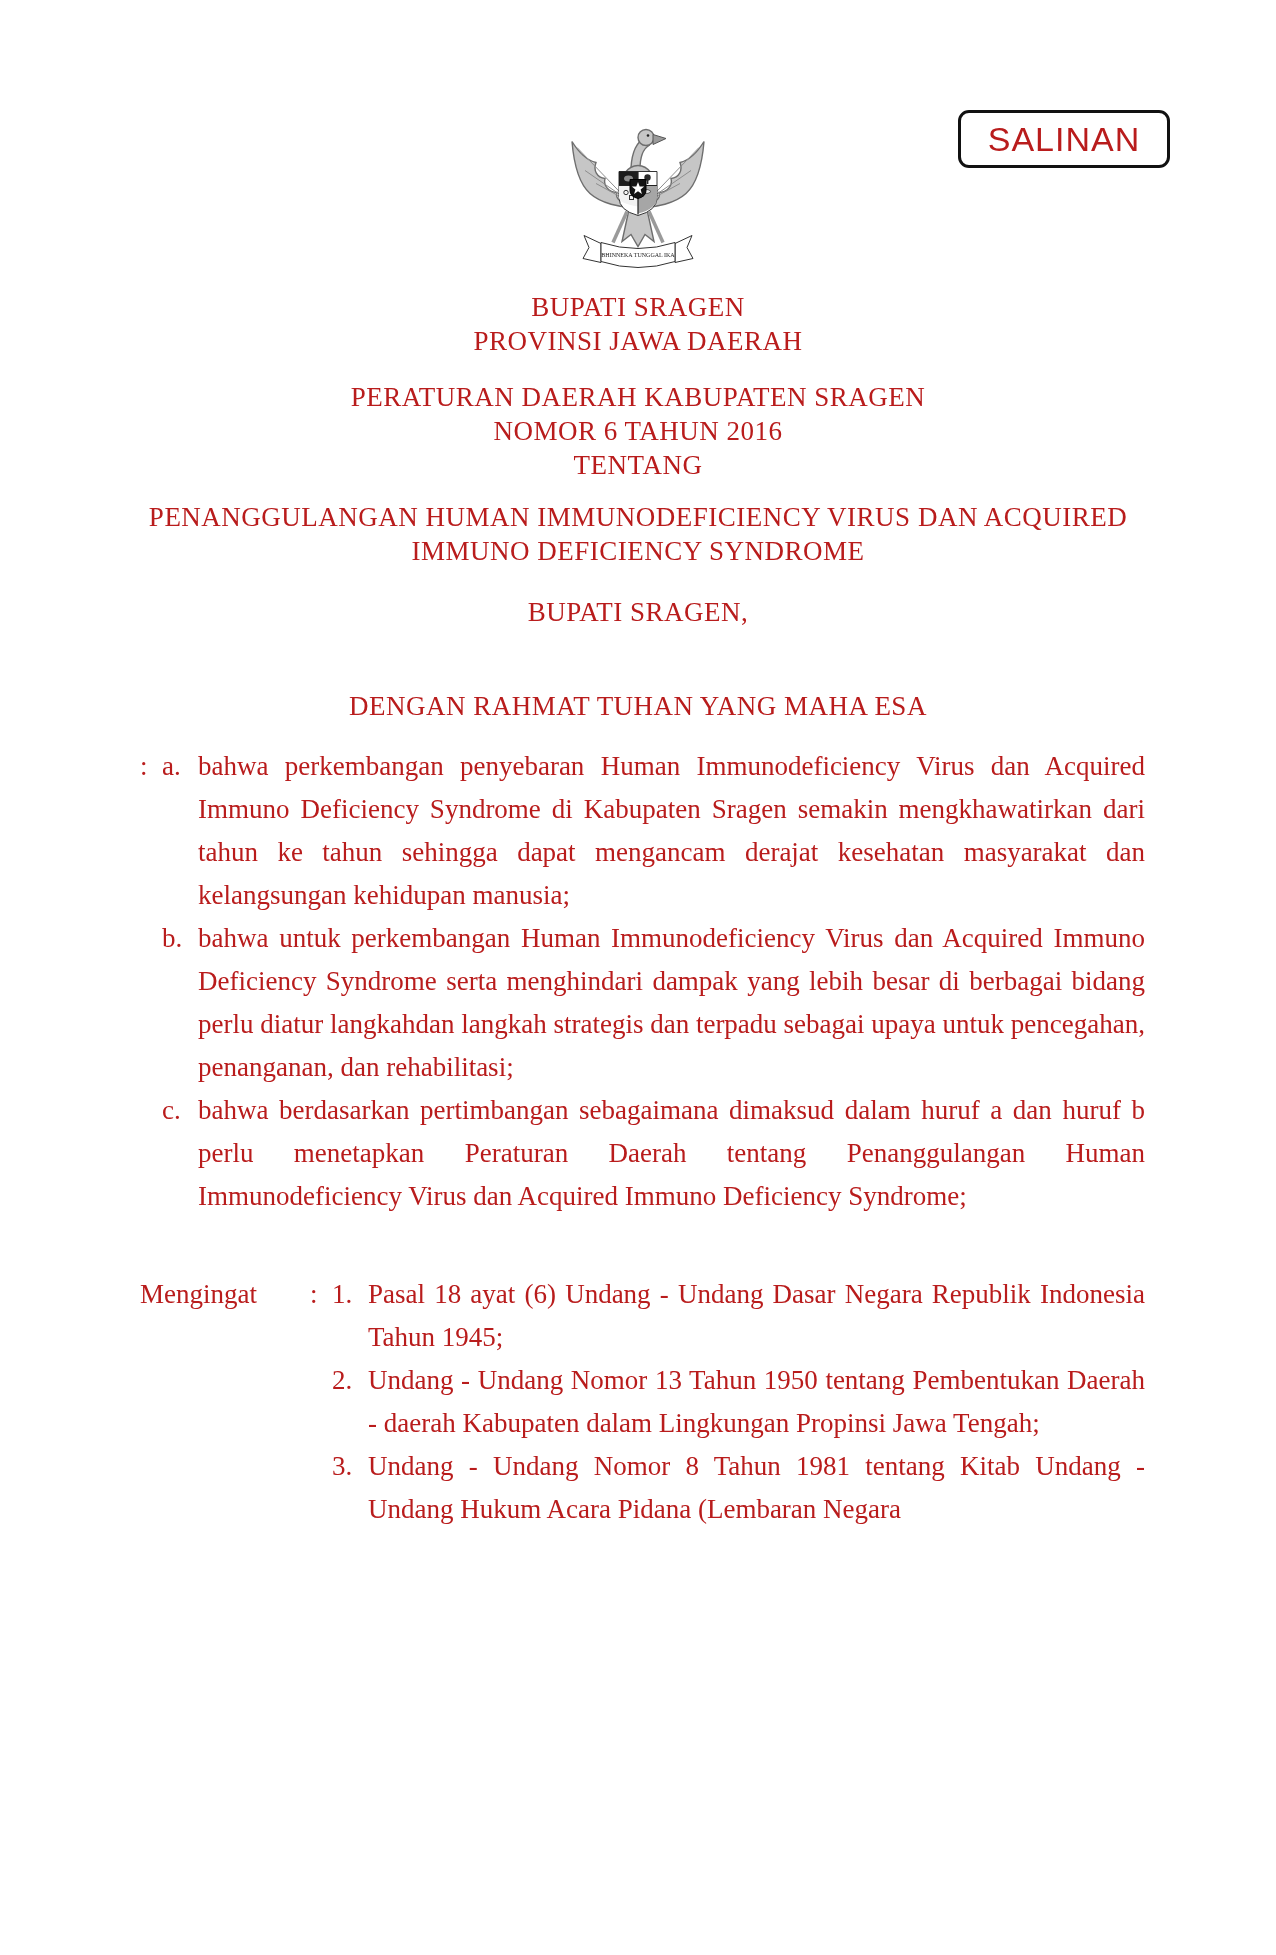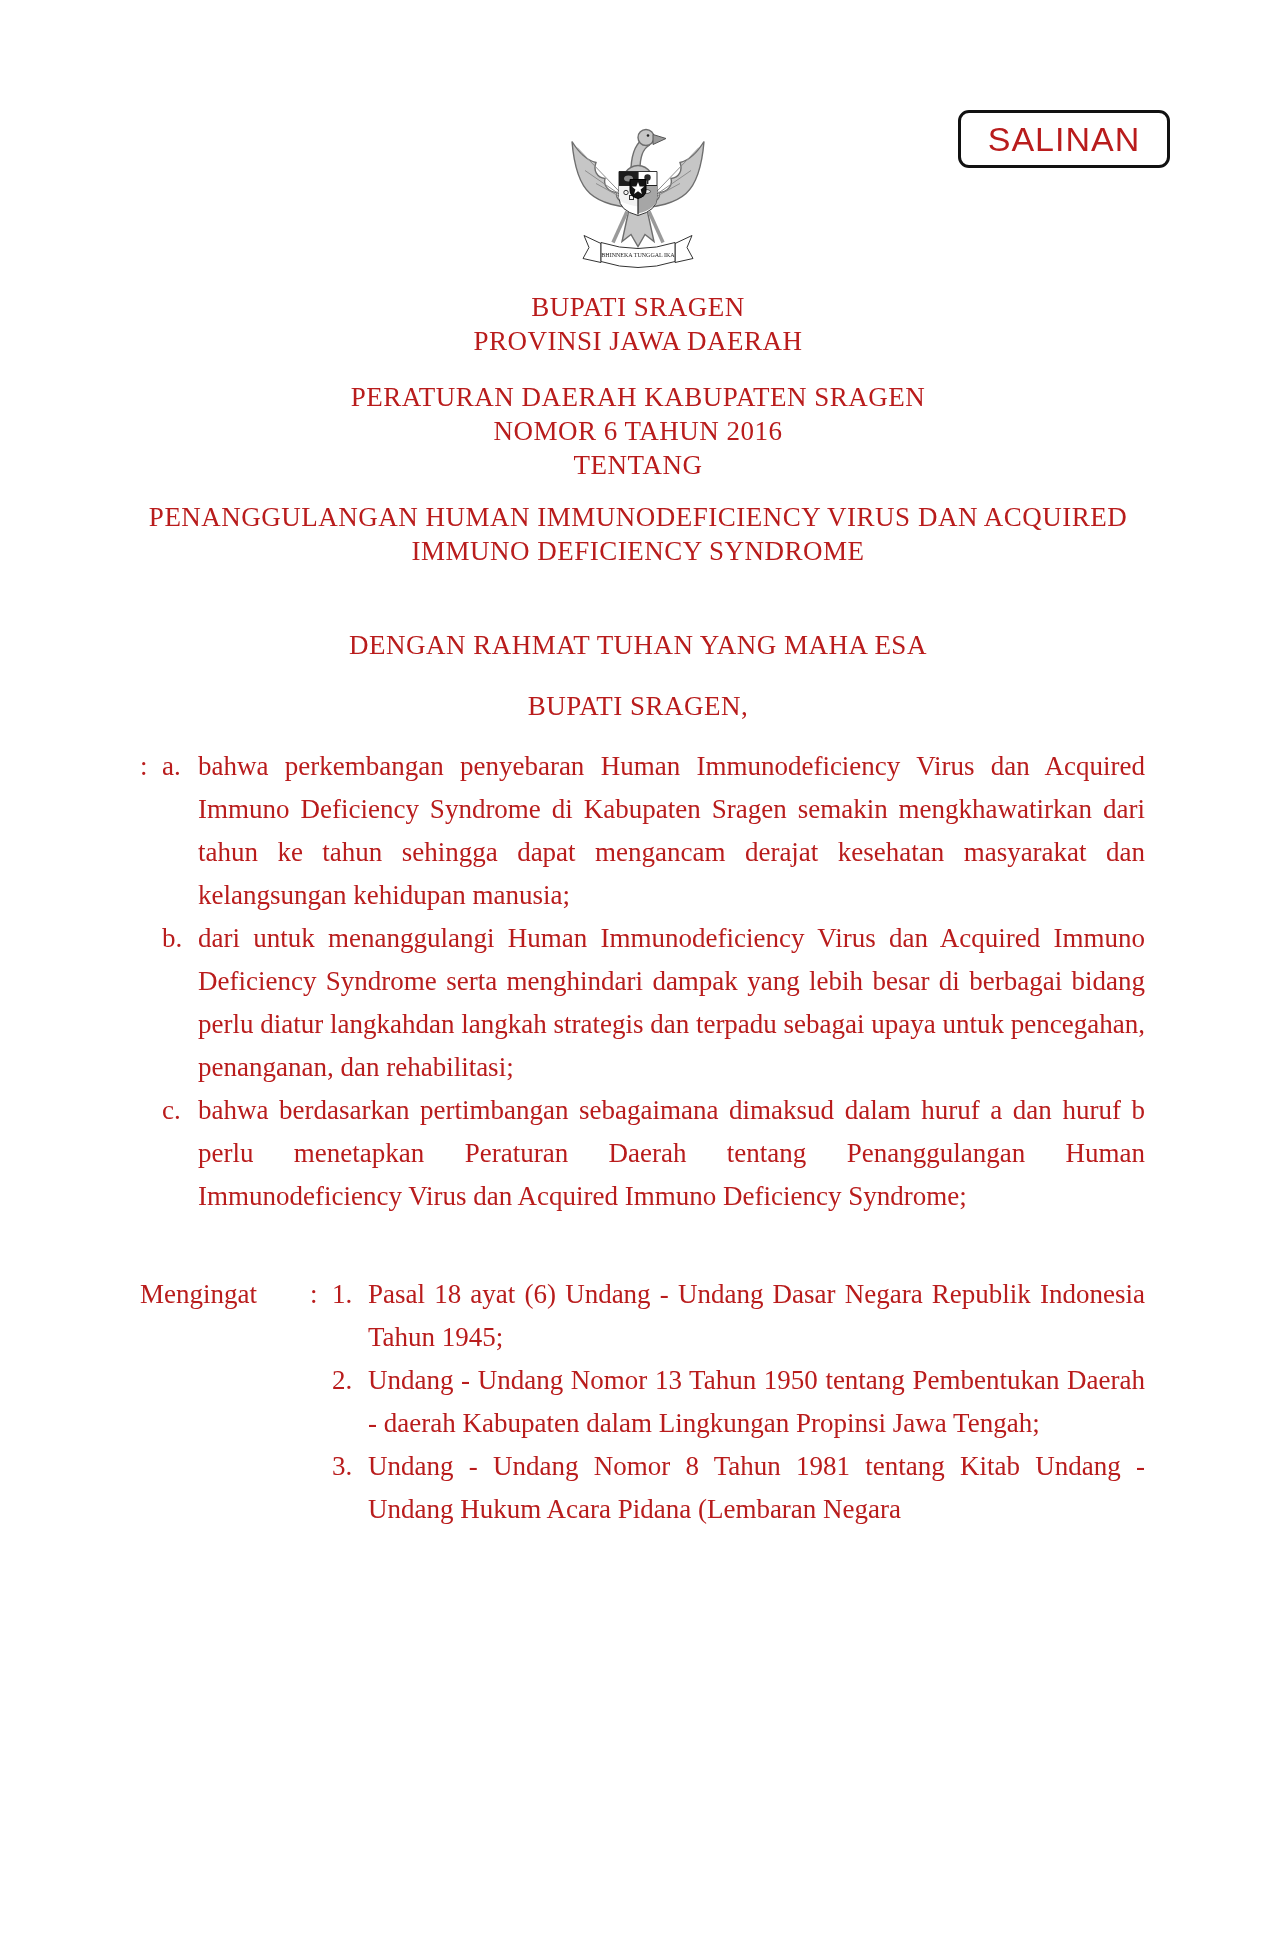--- a/index.html
+++ b/index.html
@@ -126,34 +126,34 @@
 
   <div class="doc-title">
     <div class="center-line">PERATURAN DAERAH KABUPATEN SRAGEN</div>
     <div class="center-line">NOMOR 6 TAHUN 2016</div>
   </div>
 
   <div class="center-line tentang">TENTANG</div>
 
   <div class="center-line subject"><span>PENANGGULANGAN </span><span class="it">HUMAN IMMUNODEFICIENCY VIRUS DAN ACQUIRED IMMUNO DEFICIENCY SYNDROME</span></div>
 
+  <div class="center-line authority">BUPATI SRAGEN,</div>
+
   <div class="center-line invocation">DENGAN RAHMAT TUHAN YANG MAHA ESA</div>
-
-  <div class="center-line authority">BUPATI SRAGEN,</div>
 
   <div class="clause clause-menimbang">
     <div class="clause-colon">:</div>
     <div class="clause-items">
       <div class="clause-item">
         <div class="item-marker">a.</div>
         <div class="item-text"><span>bahwa perkembangan penyebaran </span><span class="it">Human Immunodeficiency Virus dan Acquired Immuno Deficiency Syndrome</span><span> di Kabupaten Sragen semakin mengkhawatirkan dari tahun ke tahun sehingga dapat mengancam derajat kesehatan masyarakat dan kelangsungan kehidupan manusia;</span></div>
       </div>
       <div class="clause-item">
         <div class="item-marker">b.</div>
-        <div class="item-text"><span>dari untuk menanggulangi </span><span class="it">Human Immunodeficiency Virus dan Acquired Immuno Deficiency Syndrome</span><span> serta menghindari dampak yang lebih besar di berbagai bidang perlu diatur langkahdan langkah strategis dan terpadu sebagai upaya untuk pencegahan, penanganan, dan rehabilitasi;</span></div>
+        <div class="item-text"><span>bahwa untuk perkembangan </span><span class="it">Human Immunodeficiency Virus dan Acquired Immuno Deficiency Syndrome</span><span> serta menghindari dampak yang lebih besar di berbagai bidang perlu diatur langkahdan langkah strategis dan terpadu sebagai upaya untuk pencegahan, penanganan, dan rehabilitasi;</span></div>
       </div>
       <div class="clause-item">
         <div class="item-marker">c.</div>
         <div class="item-text"><span>bahwa berdasarkan pertimbangan sebagaimana dimaksud dalam huruf a dan huruf b perlu menetapkan Peraturan Daerah tentang Penanggulangan </span><span class="it">Human Immunodeficiency Virus dan Acquired Immuno Deficiency Syndrome;</span></div>
       </div>
     </div>
   </div>
 
   <div class="clause clause-mengingat">
     <div class="clause-label">Mengingat</div>

